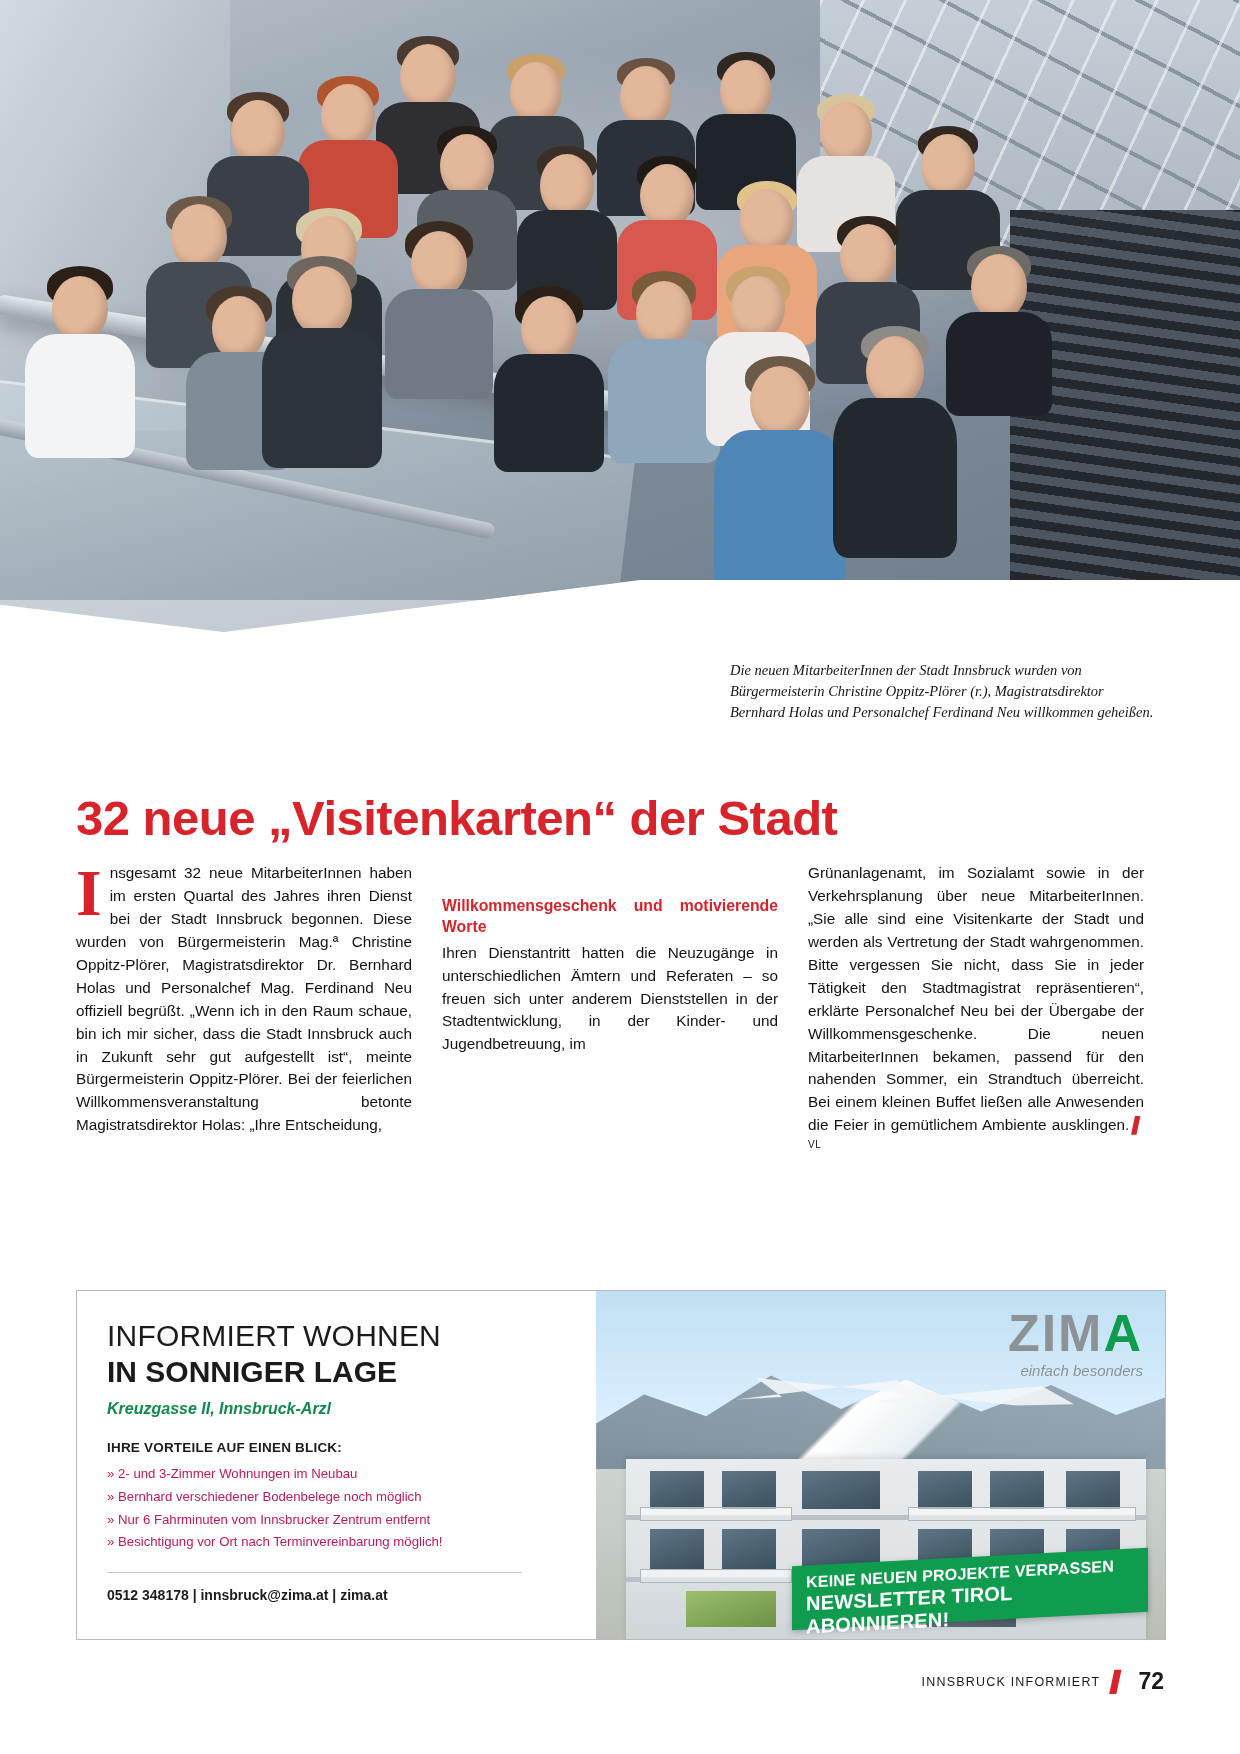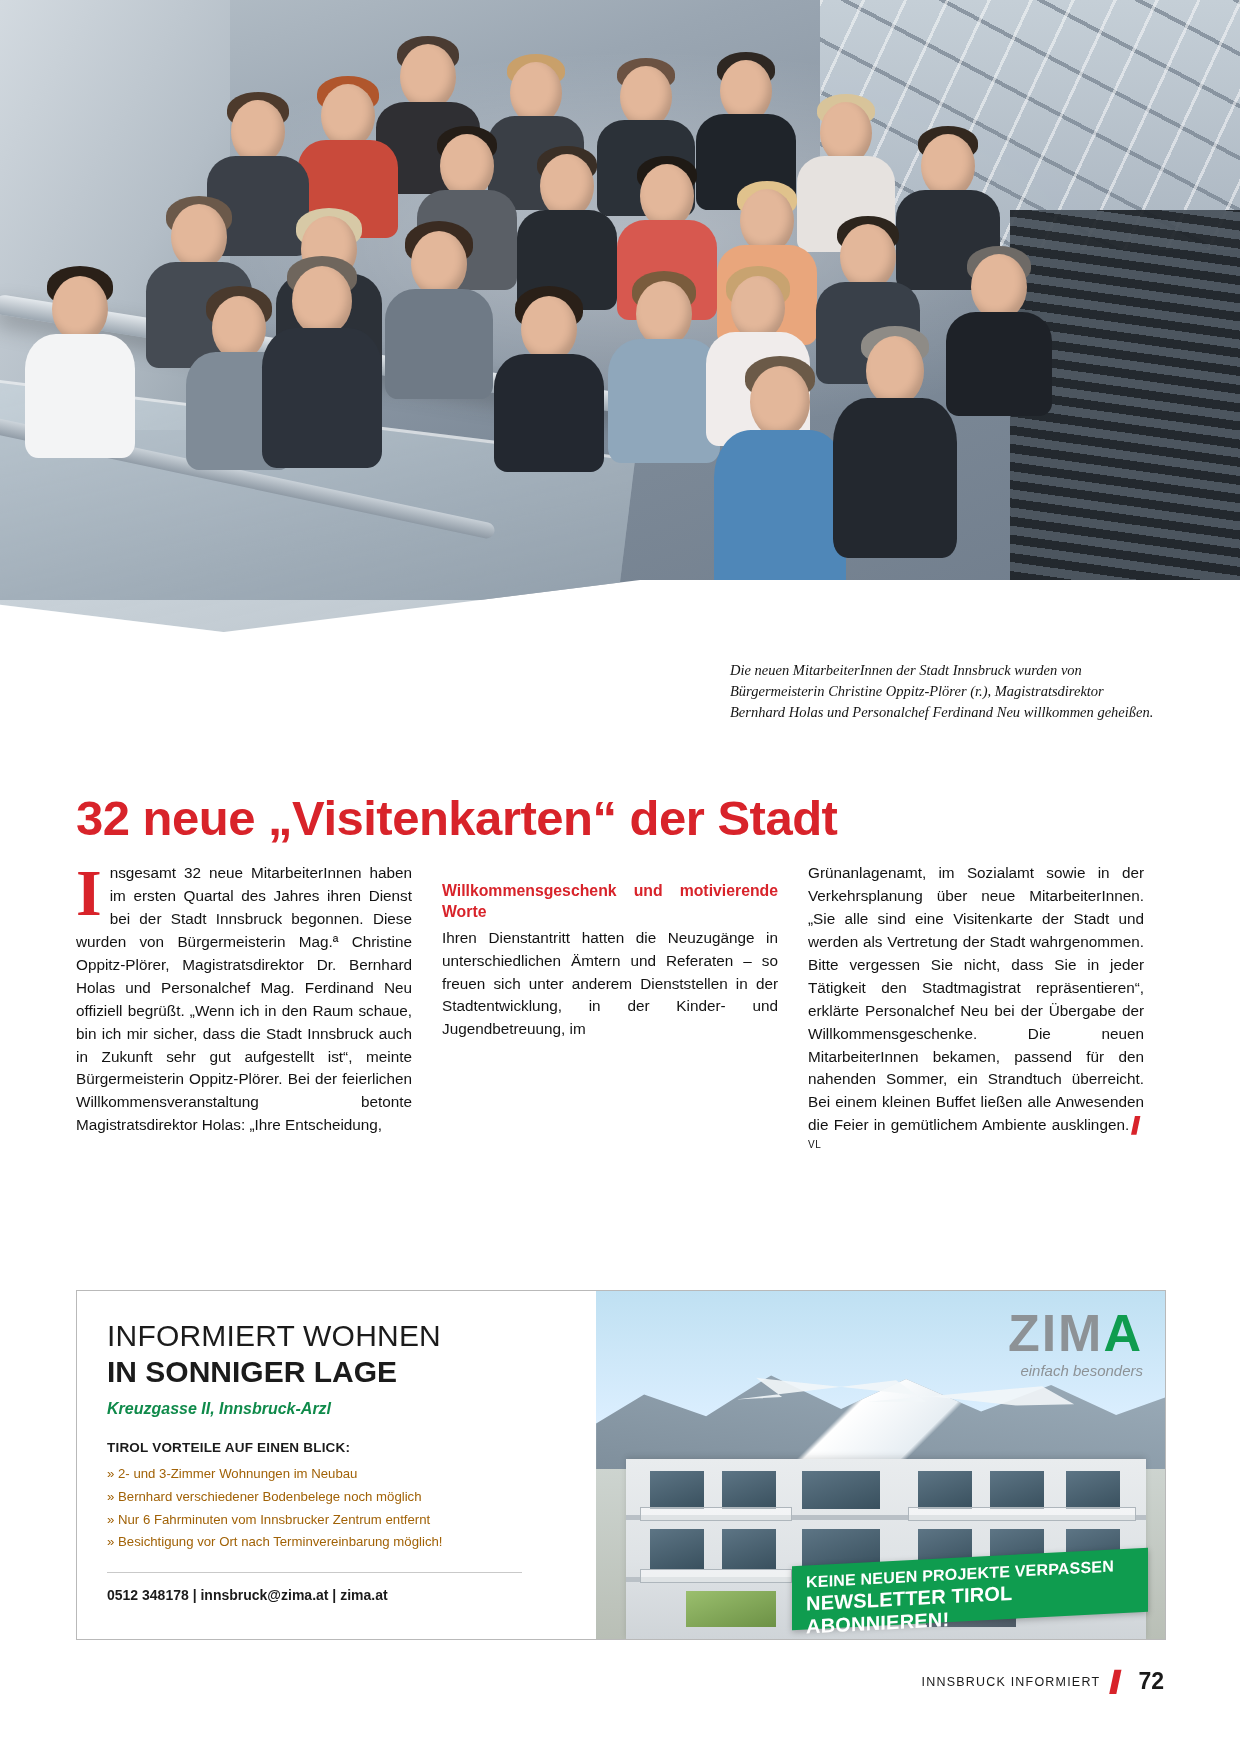--- a/index.html
+++ b/index.html
@@ -160,21 +160,21 @@
     font-weight: bold;
     color: #d8232a;
     margin: 4px 8px 0 0;
     font-family: "Liberation Serif", serif;
   }
   .subhead {
     color: #d8232a;
     font-weight: bold;
     font-size: 15.8px;
     line-height: 1.35;
-    margin: 18px 0 4px 0;
+    margin: 33px 0 4px 0;
   }
   .endmark {
     display: inline-block;
     color: #d8232a;
     font-weight: bold;
     transform: skewX(-12deg);
     margin-left: 4px;
   }
   .vl-initials {
     font-size: 10px;
@@ -225,21 +225,21 @@
     margin-top: 22px;
     font-size: 13.5px;
     font-weight: bold;
     letter-spacing: .2px;
     color: #1b1b1b;
   }
   .ad-list { margin-top: 8px; }
   .ad-list div {
     font-size: 13.2px;
     line-height: 1.72;
-    color: #a16207;
+    color: #be185d;
   }
   .ad-rule {
     margin-top: 18px;
     border-top: 1px solid #c9c9c9;
     width: 415px;
   }
   .ad-contact {
     margin-top: 14px;
     font-size: 14px;
     font-weight: bold;
@@ -516,21 +516,21 @@
   <div class="col">
     <p><span>Grünanlagenamt, im Sozialamt sowie in der Verkehrsplanung über neue MitarbeiterInnen. „Sie alle sind eine Visitenkarte der Stadt und werden als Vertretung der Stadt wahrgenommen. Bitte vergessen Sie nicht, dass Sie in jeder Tätigkeit den Stadtmagistrat repräsentieren“, erklärte Personalchef Neu bei der Übergabe der Willkommensgeschenke. Die neuen MitarbeiterInnen bekamen, passend für den nahenden Sommer, ein Strandtuch überreicht. Bei einem kleinen Buffet ließen alle Anwesenden die Feier in gemütlichem Ambiente ausklingen.</span><span class="endmark">▌</span><span class="vl-initials">VL</span></p>
   </div>
 </div>
 
 <div class="ad">
   <div class="ad-left">
     <div class="ad-h1">INFORMIERT WOHNEN</div>
     <div class="ad-h2">IN SONNIGER LAGE</div>
     <div class="ad-sub">Kreuzgasse II, Innsbruck-Arzl</div>
-    <div class="ad-benefit-title">TIROL VORTEILE AUF EINEN BLICK:</div>
+    <div class="ad-benefit-title">IHRE VORTEILE AUF EINEN BLICK:</div>
     <div class="ad-list">
       <div>» 2- und 3-Zimmer Wohnungen im Neubau</div>
       <div>» Bernhard verschiedener Bodenbelege noch möglich</div>
       <div>» Nur 6 Fahrminuten vom Innsbrucker Zentrum entfernt</div>
       <div>» Besichtigung vor Ort nach Terminvereinbarung möglich!</div>
     </div>
     <div class="ad-rule"></div>
     <div class="ad-contact">0512 348178 | innsbruck@zima.at | zima.at</div>
   </div>
 

